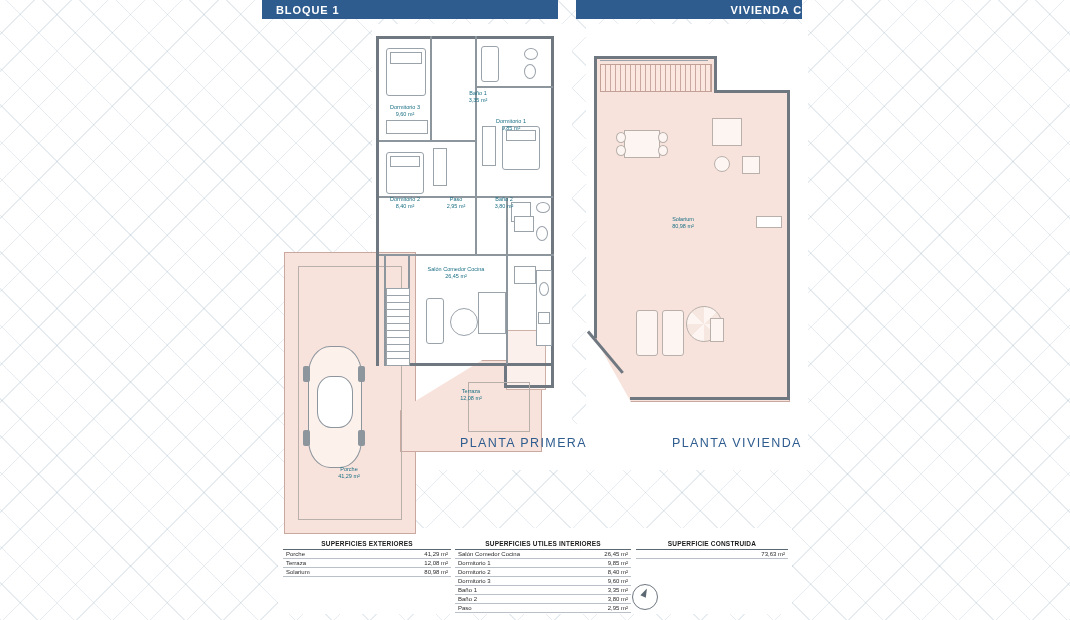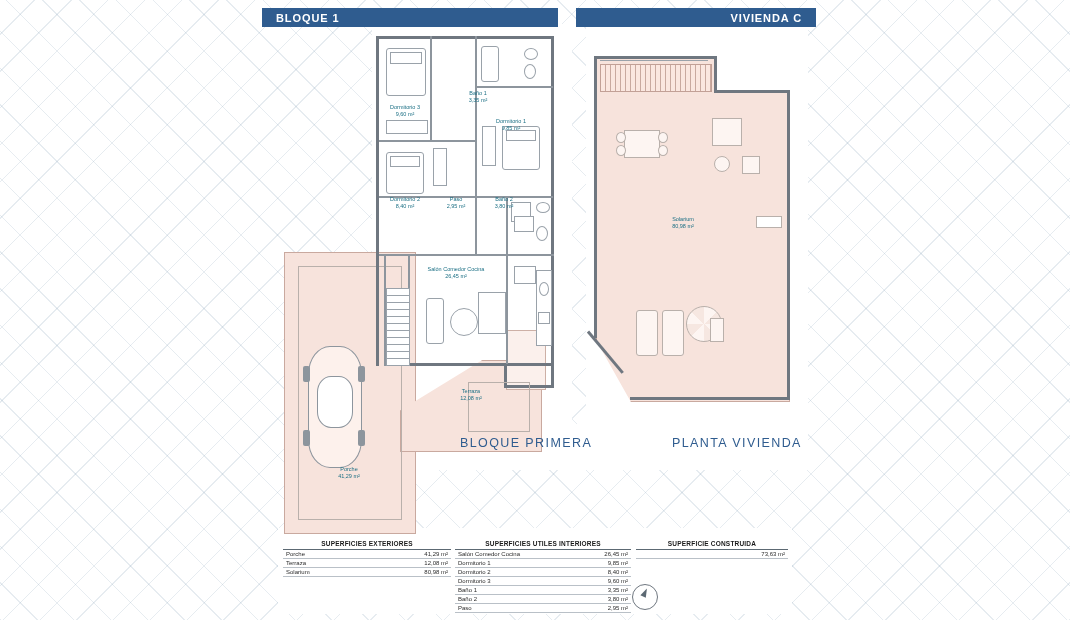--- a/index.html
+++ b/index.html
@@ -17,28 +17,28 @@
       repeating-linear-gradient(45deg, rgba(120,150,175,.18) 0 1px, rgba(0,0,0,0) 1px 26px),
       repeating-linear-gradient(-45deg, rgba(120,150,175,.18) 0 1px, rgba(0,0,0,0) 1px 26px),
       #ffffff;
   }
   .white-panel{
     position:absolute;
     background:#ffffff;
   }
   
   .hdr{
-    position:absolute;top:8px;height:19px;
+    position:absolute;top:0;height:19px;
     background:#2f5c8f;
     color:#ffffff;
     font-size:11px;font-weight:bold;letter-spacing:.9px;
     display:flex;align-items:center;
   }
   #hdr-left{left:262px;width:282px;padding-left:14px;}
-  #hdr-right{left:576px;width:226px;justify-content:flex-end;padding-right:14px;}
+  #hdr-right{left:576px;width:226px;justify-content:flex-end;}
 
   
   .plan{position:absolute;}
   .wall{position:absolute;background:#6f7780;}
   .wall-l{position:absolute;background:#8d959d;}
   .room-fill{position:absolute;background:#f7e3dc;border:1px solid #c9a99f;}
   .room-fill2{position:absolute;background:#fbf0ec;border:1px solid #cdb0a6;}
   .thinline{position:absolute;background:#9aa2aa;}
   .lbl{
     position:absolute;
@@ -202,21 +202,21 @@
   <div class="lbl" style="left:162px;top:358px;width:62px;">
     <b>Terraza</b>
     <b>12,08 m²</b>
   </div>
   <div class="lbl" style="left:40px;top:436px;width:62px;">
     <b>Porche</b>
     <b>41,29 m²</b>
   </div>
 </div>
 
-<div class="plan-title" style="left:460px;top:436px;">BLOQUE PRIMERA</div>
+<div class="plan-title" style="left:460px;top:436px;">PLANTA PRIMERA</div>
 
 <div class="plan" style="left:586px;top:30px;width:226px;height:400px;">
 
   <div class="room-fill" style="left:10px;top:28px;width:192px;height:342px;
               clip-path:polygon(0% 0%,62% 0%,62% 10%,100% 10%,100% 100%,18% 100%,0% 82%);"></div>
 
   <div class="wall" style="left:8px;top:26px;width:122px;height:3px;"></div>
   <div class="wall" style="left:128px;top:60px;width:76px;height:3px;"></div>
   <div class="wall" style="left:128px;top:26px;width:3px;height:37px;"></div>
   <div class="wall" style="left:8px;top:26px;width:3px;height:282px;"></div>

